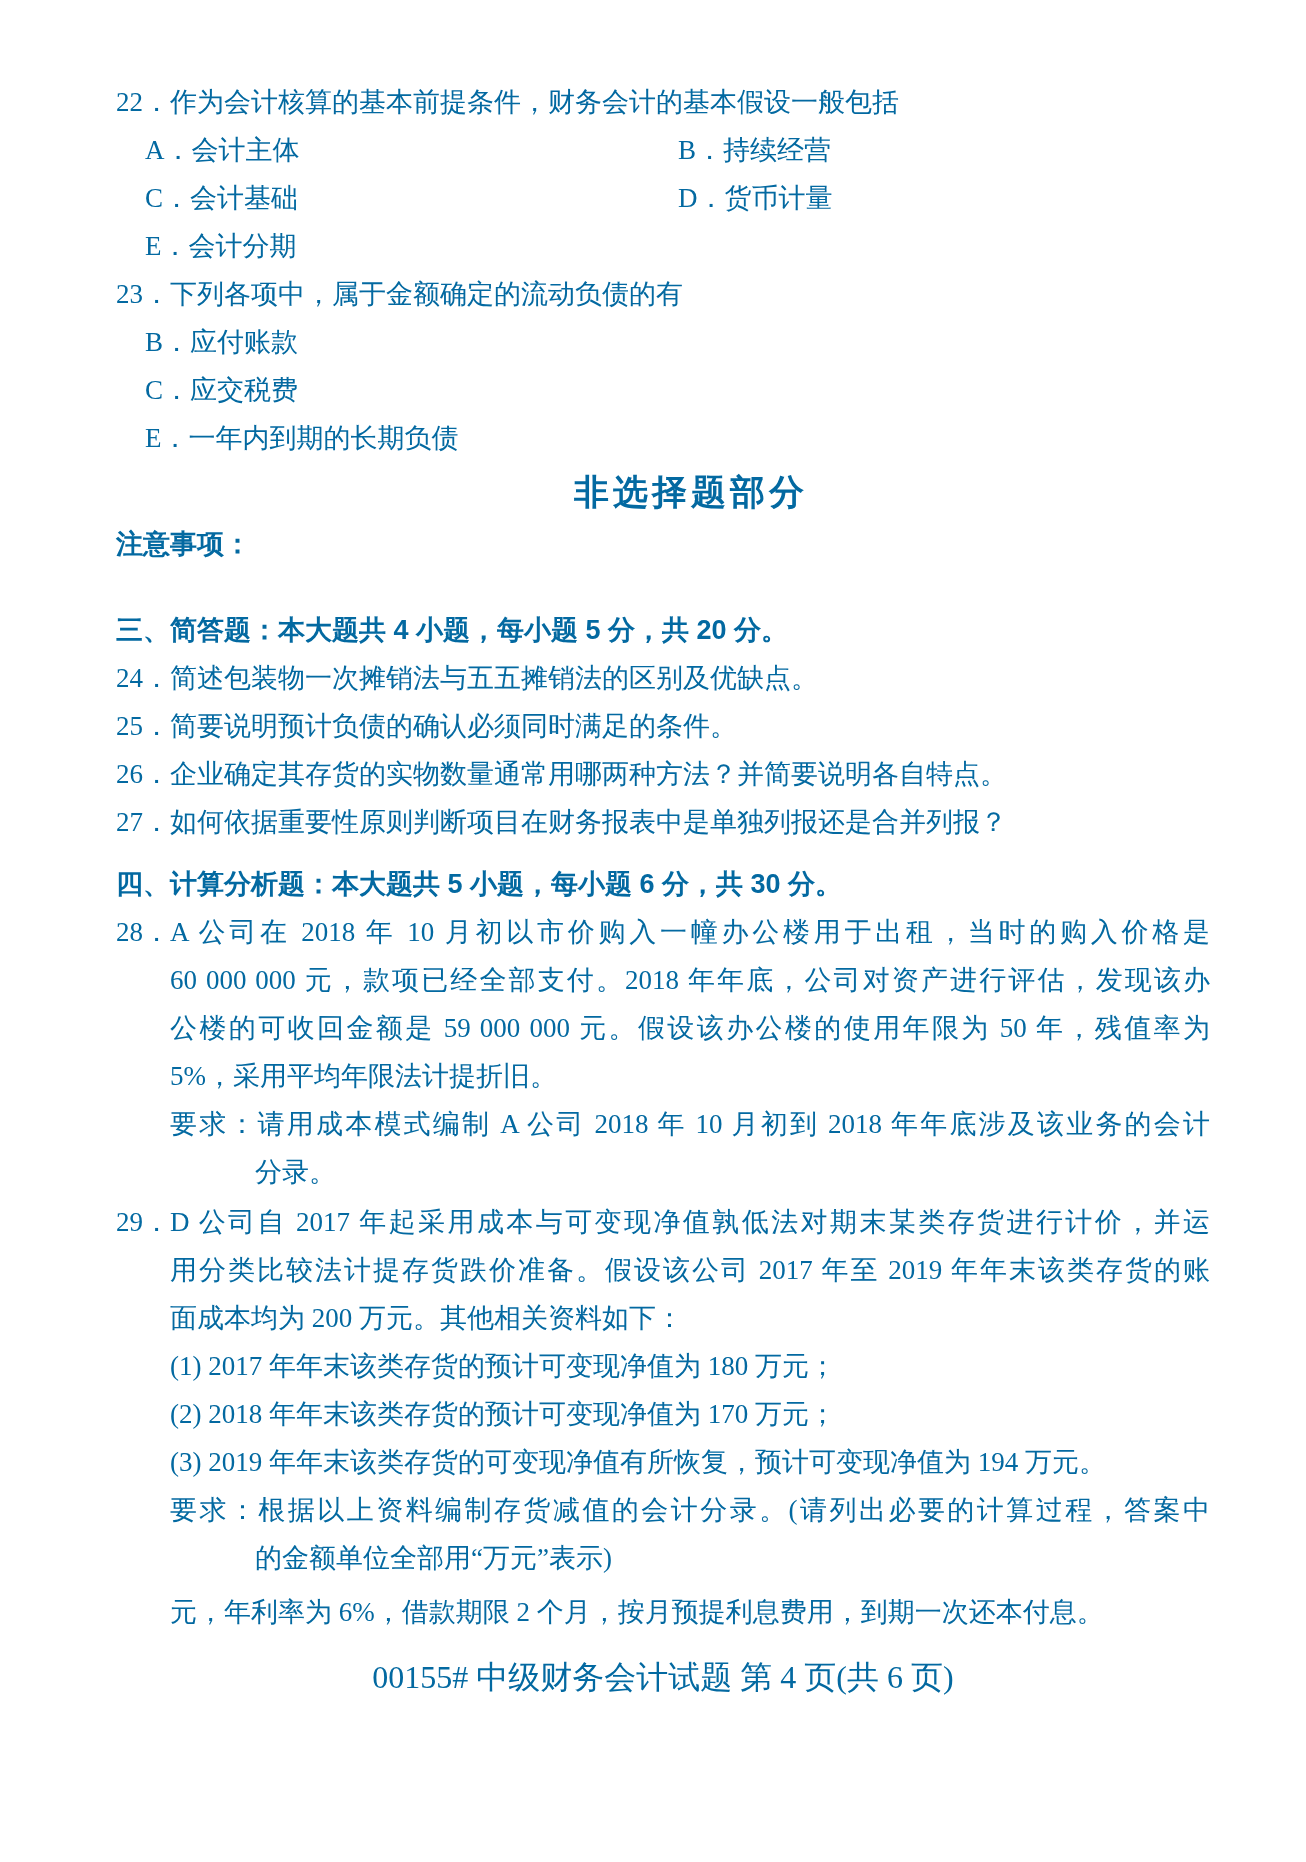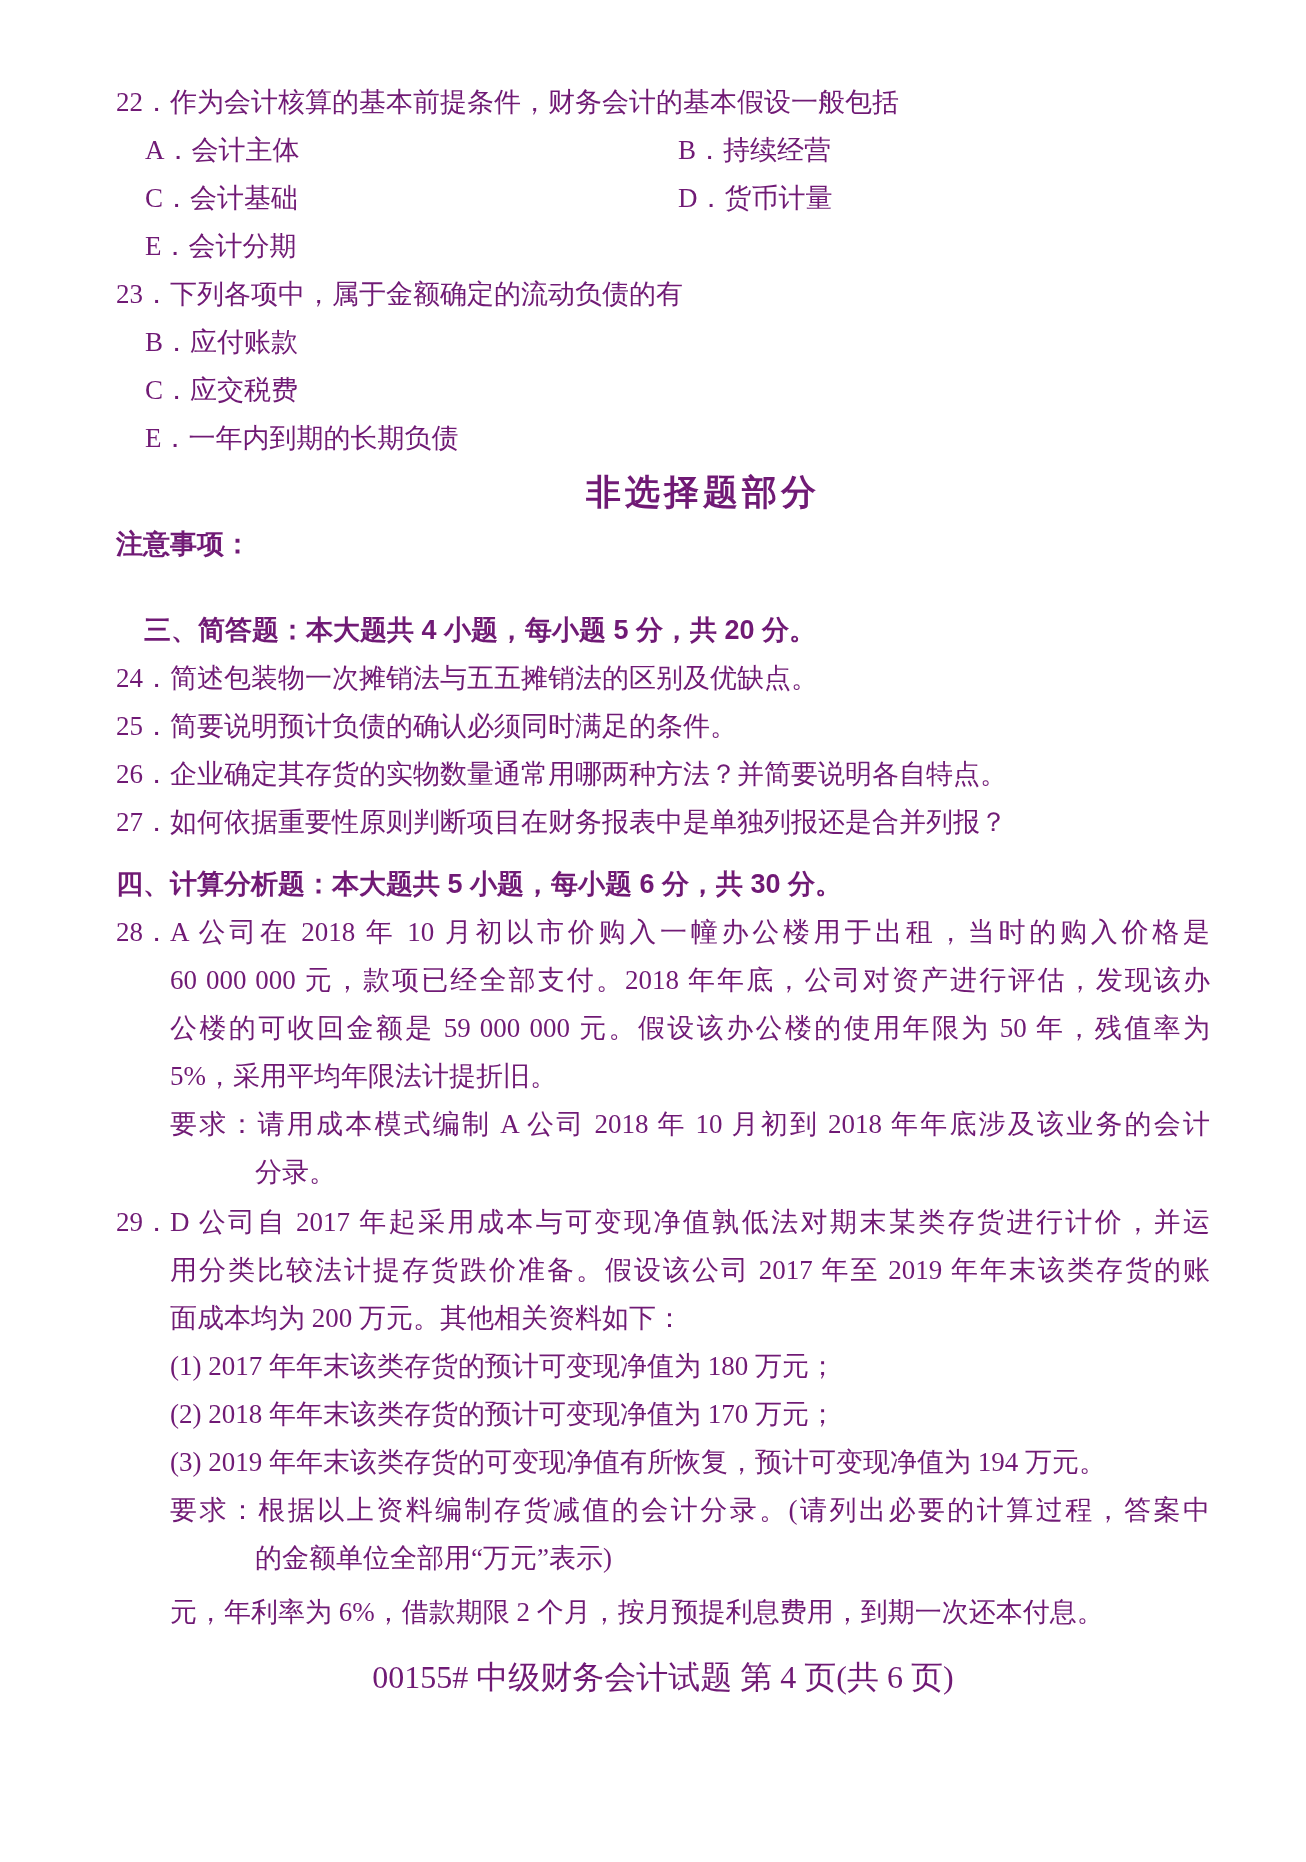--- a/index.html
+++ b/index.html
@@ -1,58 +1,58 @@
 <!DOCTYPE html>
 <html><head>
 <meta charset="utf-8">
 <style>
   html,body { margin:0; padding:0; background:#888; }
   .page {
     position:relative;
     width:1306px; height:1862px;
     margin:0 auto;
     background:#ffffff;
-    color:#701a75;
+    color:#0369a1;
     font-family:"Liberation Serif","DejaVu Serif",serif;
     font-size:27px;
     overflow:hidden;
   }
   .content {
     position:absolute; top:0; left:0; right:0;
     padding:78px 96px 0 116px;
   }
   .line { line-height:48px; }
   
   .mc-stem { line-height:48px; }
   .opt-row { display:flex; padding-left:29px; line-height:48px; }
   .opt-left { width:533px; flex:0 0 533px; }
   .opt-right { flex:1; }
   
   .section-heading {
     margin-top:2px;
     line-height:56px;
     text-align:center;
-    position:relative; left:40px;
+    position:relative; left:28px;
     font-family:"Liberation Sans","DejaVu Sans",sans-serif;
     font-weight:bold;
     font-size:35px;
     letter-spacing:4px;
   }
   .notice-title {
     line-height:48px;
     font-family:"Liberation Sans","DejaVu Sans",sans-serif;
     font-weight:bold;
   }
   .notice-body { margin-top:6px; padding-left:54px; line-height:48px; }
   .sec-header {
     line-height:48px;
     font-family:"Liberation Sans","DejaVu Sans",sans-serif;
     font-weight:bold;
   }
-  .sec3 { margin-top:38px;margin-left:28px; }
+  .sec3 { margin-top:38px; }
   .sec4 { margin-top:14px; }
   
   .qblock { position:relative; }
   .para-line { position:relative; padding-left:54px; line-height:48px; }
   .para-line .qnum { position:absolute; left:0; top:0; }
   .req-indent { padding-left:139px; }
   .jl { text-align:justify; text-align-last:justify; }
   .m2 { margin-top:2px; }
   .m6 { margin-top:6px; }
   .footer {

